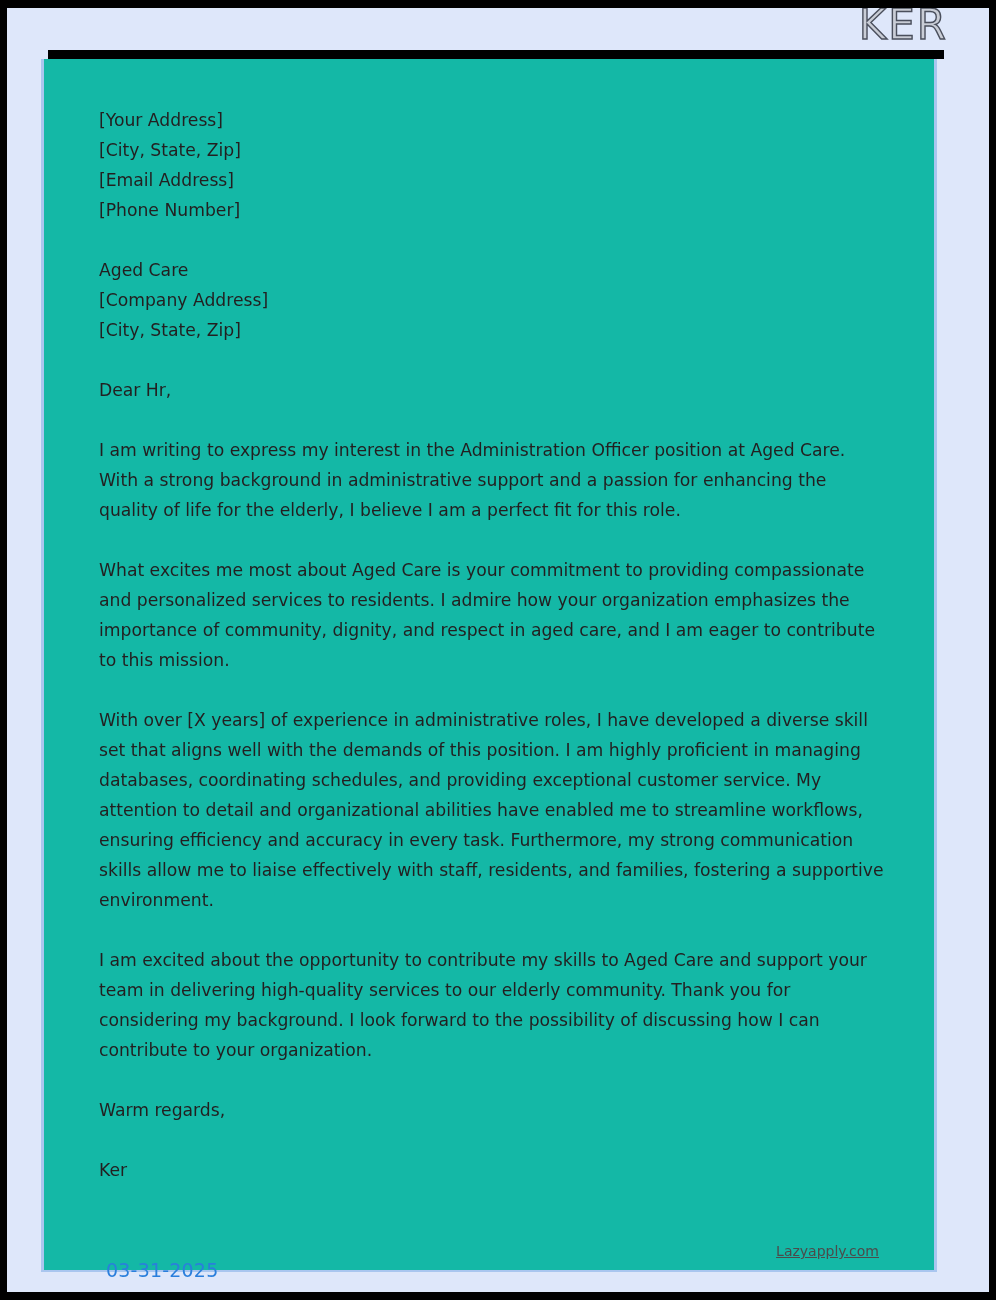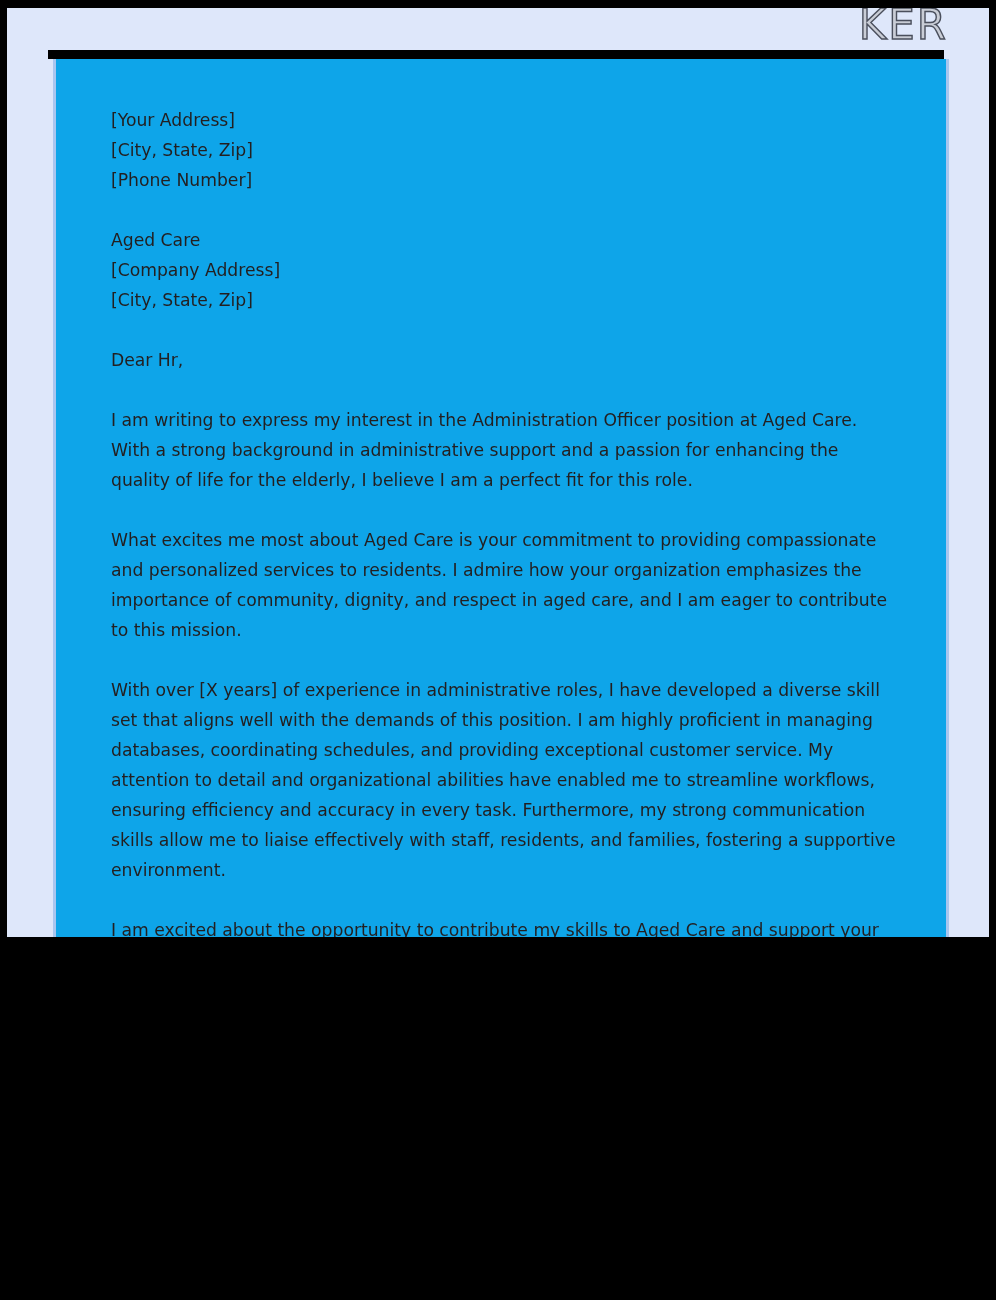--- a/index.html
+++ b/index.html
@@ -24,21 +24,21 @@
     background: #000000;
     box-sizing: border-box;
   }
 
   
   .canvas {
     position: absolute;
     left: 7px;
     top: 8px;
     width: 982px;
-    height: 929px;
+    height: 1284px;
     background: #dee7fa;
     overflow: hidden;
   }
 
   
   .header-strip {
     position: absolute;
     left: 0;
     top: 0;
     width: 982px;
@@ -63,25 +63,25 @@
     left: 41px;
     top: 42px;
     width: 896px;
     height: 9px;
     background: #000000;
   }
 
   
   .page {
     position: absolute;
-    left: 46px;
+    left: 34px;
     top: 51px;
     width: 896px;
     height: 1213px;
-    background: #0ea5e9;
+    background: #14b8a6;
     border-left: 3px solid #a9c6ef;
     border-right: 3px solid #a9c6ef;
     border-bottom: 2px solid #a9c6ef;
     box-sizing: border-box;
   }
 
   
   .letter {
     position: absolute;
     left: 55px;
@@ -144,20 +144,21 @@
 
     <div class="top-rule"></div>
 
     <div class="page">
 
       <div class="letter">
 
         <div class="block">
           <span class="line">[Your Address]</span>
           <span class="line">[City, State, Zip]</span>
+          <span class="line">[Email Address]</span>
           <span class="line">[Phone Number]</span>
         </div>
 
         <div class="block">
           <span class="line">Aged Care</span>
           <span class="line">[Company Address]</span>
           <span class="line">[City, State, Zip]</span>
         </div>
 
         <p class="para">Dear Hr,</p>

